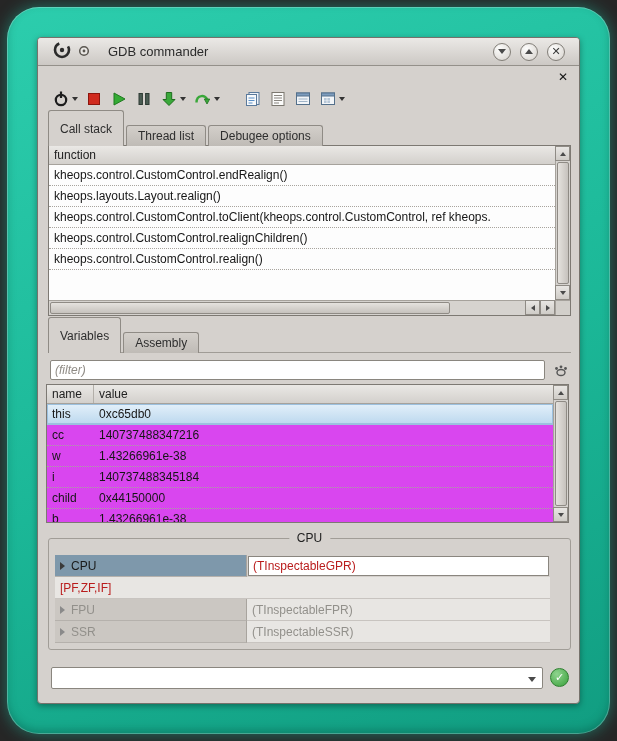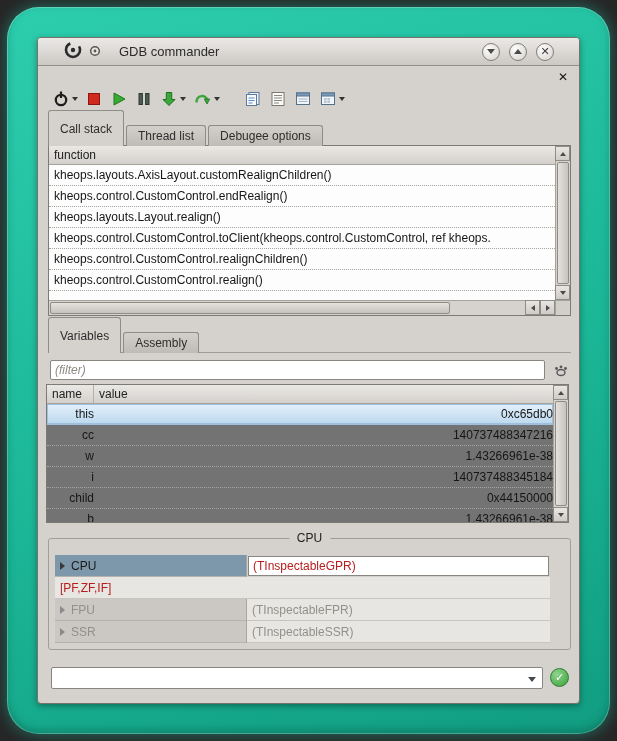--- a/index.html
+++ b/index.html
@@ -7,21 +7,21 @@
   body { background:#262626; font-family:"Liberation Sans","DejaVu Sans",sans-serif; position:relative; overflow:hidden; }
 
   .frame { position:absolute; left:7px; top:7px; width:603px; height:727px; border-radius:32px;
     background:linear-gradient(160deg,#2ccdad 0%,#1bb797 55%,#119d81 100%);
     box-shadow:0 0 16px rgba(30,210,180,.45), inset 0 0 0 1px rgba(255,255,255,.25), inset 0 -4px 8px rgba(0,70,55,.35); }
   .window { position:absolute; left:30px; top:30px; width:543px; height:667px; background:#d5d1cd;
     border:1px solid #76726c; border-radius:4px; overflow:hidden; box-shadow:0 2px 6px rgba(0,0,0,.35); }
 
   
   .titlebar { position:absolute; left:0; top:0; right:0; height:28px; display:flex; align-items:center;
-    padding:0 25px; gap:6px; background:linear-gradient(#ebe9e6,#ccc8c4); border-bottom:1px solid #94908a; }
+    padding:0 14px; gap:6px; background:linear-gradient(#ebe9e6,#ccc8c4); border-bottom:1px solid #94908a; }
   .title { font-size:13px; color:#2b2b2b; margin-left:12px; }
   .tb-btns { margin-left:auto; display:flex; gap:9px; }
   .tb-btn { width:18px; height:18px; border-radius:50%; border:1px solid #827e78; cursor:default;
     background:radial-gradient(circle at 35% 30%,#fdfdfc,#d6d2cd); display:flex; align-items:center; justify-content:center;
     font-size:11px; font-weight:bold; color:#3a3a3a; }
   .chev-d { width:0; height:0; border-left:4px solid transparent; border-right:4px solid transparent; border-top:5px solid #4a4a4a; }
   .chev-u { width:0; height:0; border-left:4px solid transparent; border-right:4px solid transparent; border-bottom:5px solid #4a4a4a; }
 
   .dock-close { position:absolute; top:33px; right:11px; font-size:12px; font-weight:bold; color:#141414; line-height:12px; }
 
@@ -47,21 +47,21 @@
     background:linear-gradient(#eae8e5,#d3d0cc); border-bottom:1px solid #a6a29c; font-size:12px; color:#222; }
   .t-header .hc { padding-left:5px; height:100%; display:flex; align-items:center; }
   .hc-name { width:47px; border-right:1px solid #b3afa9; }
 
   #callstack { left:10px; top:107px; width:523px; height:171px;padding-left:35px; }
   .cs-rows { position:absolute; left:0; top:19px; right:15px; bottom:15px; overflow:hidden; background:#fdfdfd; }
   .cs-row { height:21px; line-height:20px; font-size:12px; color:#161616; padding-left:5px;
     border-bottom:1px dotted #a8a49e; white-space:nowrap; overflow:hidden; }
 
   #vars { left:8px; top:346px; width:523px; height:139px; }
-  .var-rows { position:absolute; left:0; top:19px; right:15px; bottom:0; overflow:hidden; background:#737373;text-align:right; }
+  .var-rows { position:absolute; left:0; top:19px; right:15px; bottom:0; overflow:hidden; background:#d946ef; }
   .var-row { height:21px; line-height:20px; font-size:12px; color:#161616; display:flex;
     border-bottom:1px dotted #a8a49e; white-space:nowrap; overflow:hidden; }
   .var-name { width:47px; padding-left:5px; flex:none; }
   .var-value { padding-left:5px; flex:1; }
   .var-row.sel { background:linear-gradient(#e3f0fa,#bcd8ee); box-shadow:inset 0 0 0 1px #9cc0de; border-bottom:1px solid #9cc0de; }
 
   
   .vscroll { position:absolute; right:0; top:0; width:15px; background:#d6d3cf; border-left:1px solid #a6a29c; }
   .vscroll.has-corner { bottom:15px; } .vscroll.full { bottom:0; }
   .hscroll { position:absolute; left:0; right:15px; bottom:0; height:15px; background:#d6d3cf; border-top:1px solid #a6a29c; }
@@ -222,21 +222,20 @@
       <span class="tab active">Call stack</span>
       <span class="tab">Thread list</span>
       <span class="tab">Debugee options</span>
     </div>
 
     <div class="panel" id="callstack">
       <div class="t-header">
         <span class="hc">function</span>
       </div>
       <div class="cs-rows">
-        <div class="cs-row">kheops.layouts.AxisLayout.customRealignChildren()</div>
         <div class="cs-row">kheops.control.CustomControl.endRealign()</div>
         <div class="cs-row">kheops.layouts.Layout.realign()</div>
         <div class="cs-row">kheops.control.CustomControl.toClient(kheops.control.CustomControl, ref kheops.</div>
         <div class="cs-row">kheops.control.CustomControl.realignChildren()</div>
         <div class="cs-row">kheops.control.CustomControl.realign()</div>
       </div>
       <div class="vscroll has-corner">
         <span class="sb-btn sb-top">
             <span class="tri-u"></span>
           </span>

